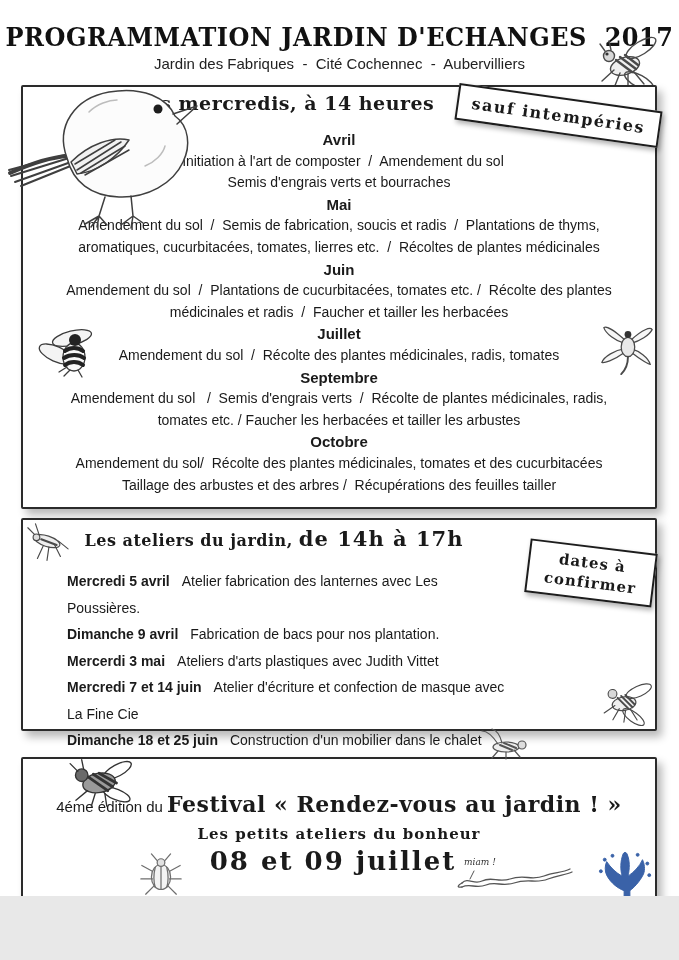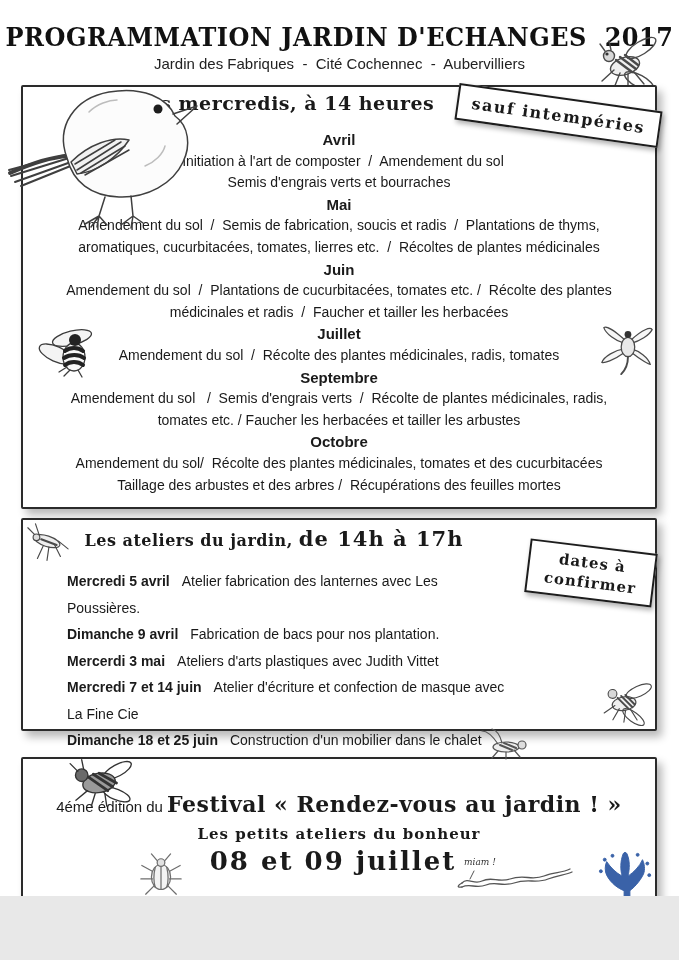--- a/index.html
+++ b/index.html
@@ -146,21 +146,21 @@
         <div class="month-line">Amendement du sol  /  Récolte des plantes médicinales, radis, tomates</div>
       </div>
       <div class="month">
         <div class="month-name">Septembre</div>
         <div class="month-line">Amendement du sol   /  Semis d'engrais verts  /  Récolte de plantes médicinales, radis,</div>
         <div class="month-line">tomates etc. / Faucher les herbacées et tailler les arbustes</div>
       </div>
       <div class="month">
         <div class="month-name">Octobre</div>
         <div class="month-line">Amendement du sol/  Récolte des plantes médicinales, tomates et des cucurbitacées</div>
-        <div class="month-line">Taillage des arbustes et des arbres /  Récupérations des feuilles mortes</div>
+        <div class="month-line">Taillage des arbustes et des arbres /  Récupérations des feuilles tailler</div>
       </div>
     </div>
   </div>
 
   <svg id="bird" class="illus" viewBox="0 0 210 152">
     <g fill="none" stroke="#3f3f3f" stroke-width="1.5" stroke-linejoin="round" stroke-linecap="round">
       <path d="M6 98 L64 80 M4 92 L60 77 M10 104 L66 84 M16 108 L68 87" stroke-width="2"></path>
       <path d="M5 95 C25 86 48 79 63 78" stroke-width="4"></path>
       <path d="M62 80 C50 48 70 20 104 14 C138 8 162 20 170 38 C184 48 186 68 178 84 C168 106 142 120 114 119 C86 118 68 104 62 80 Z" fill="#fcfcfc"></path>
       <path d="M168 36 L192 28 L172 46"></path>

